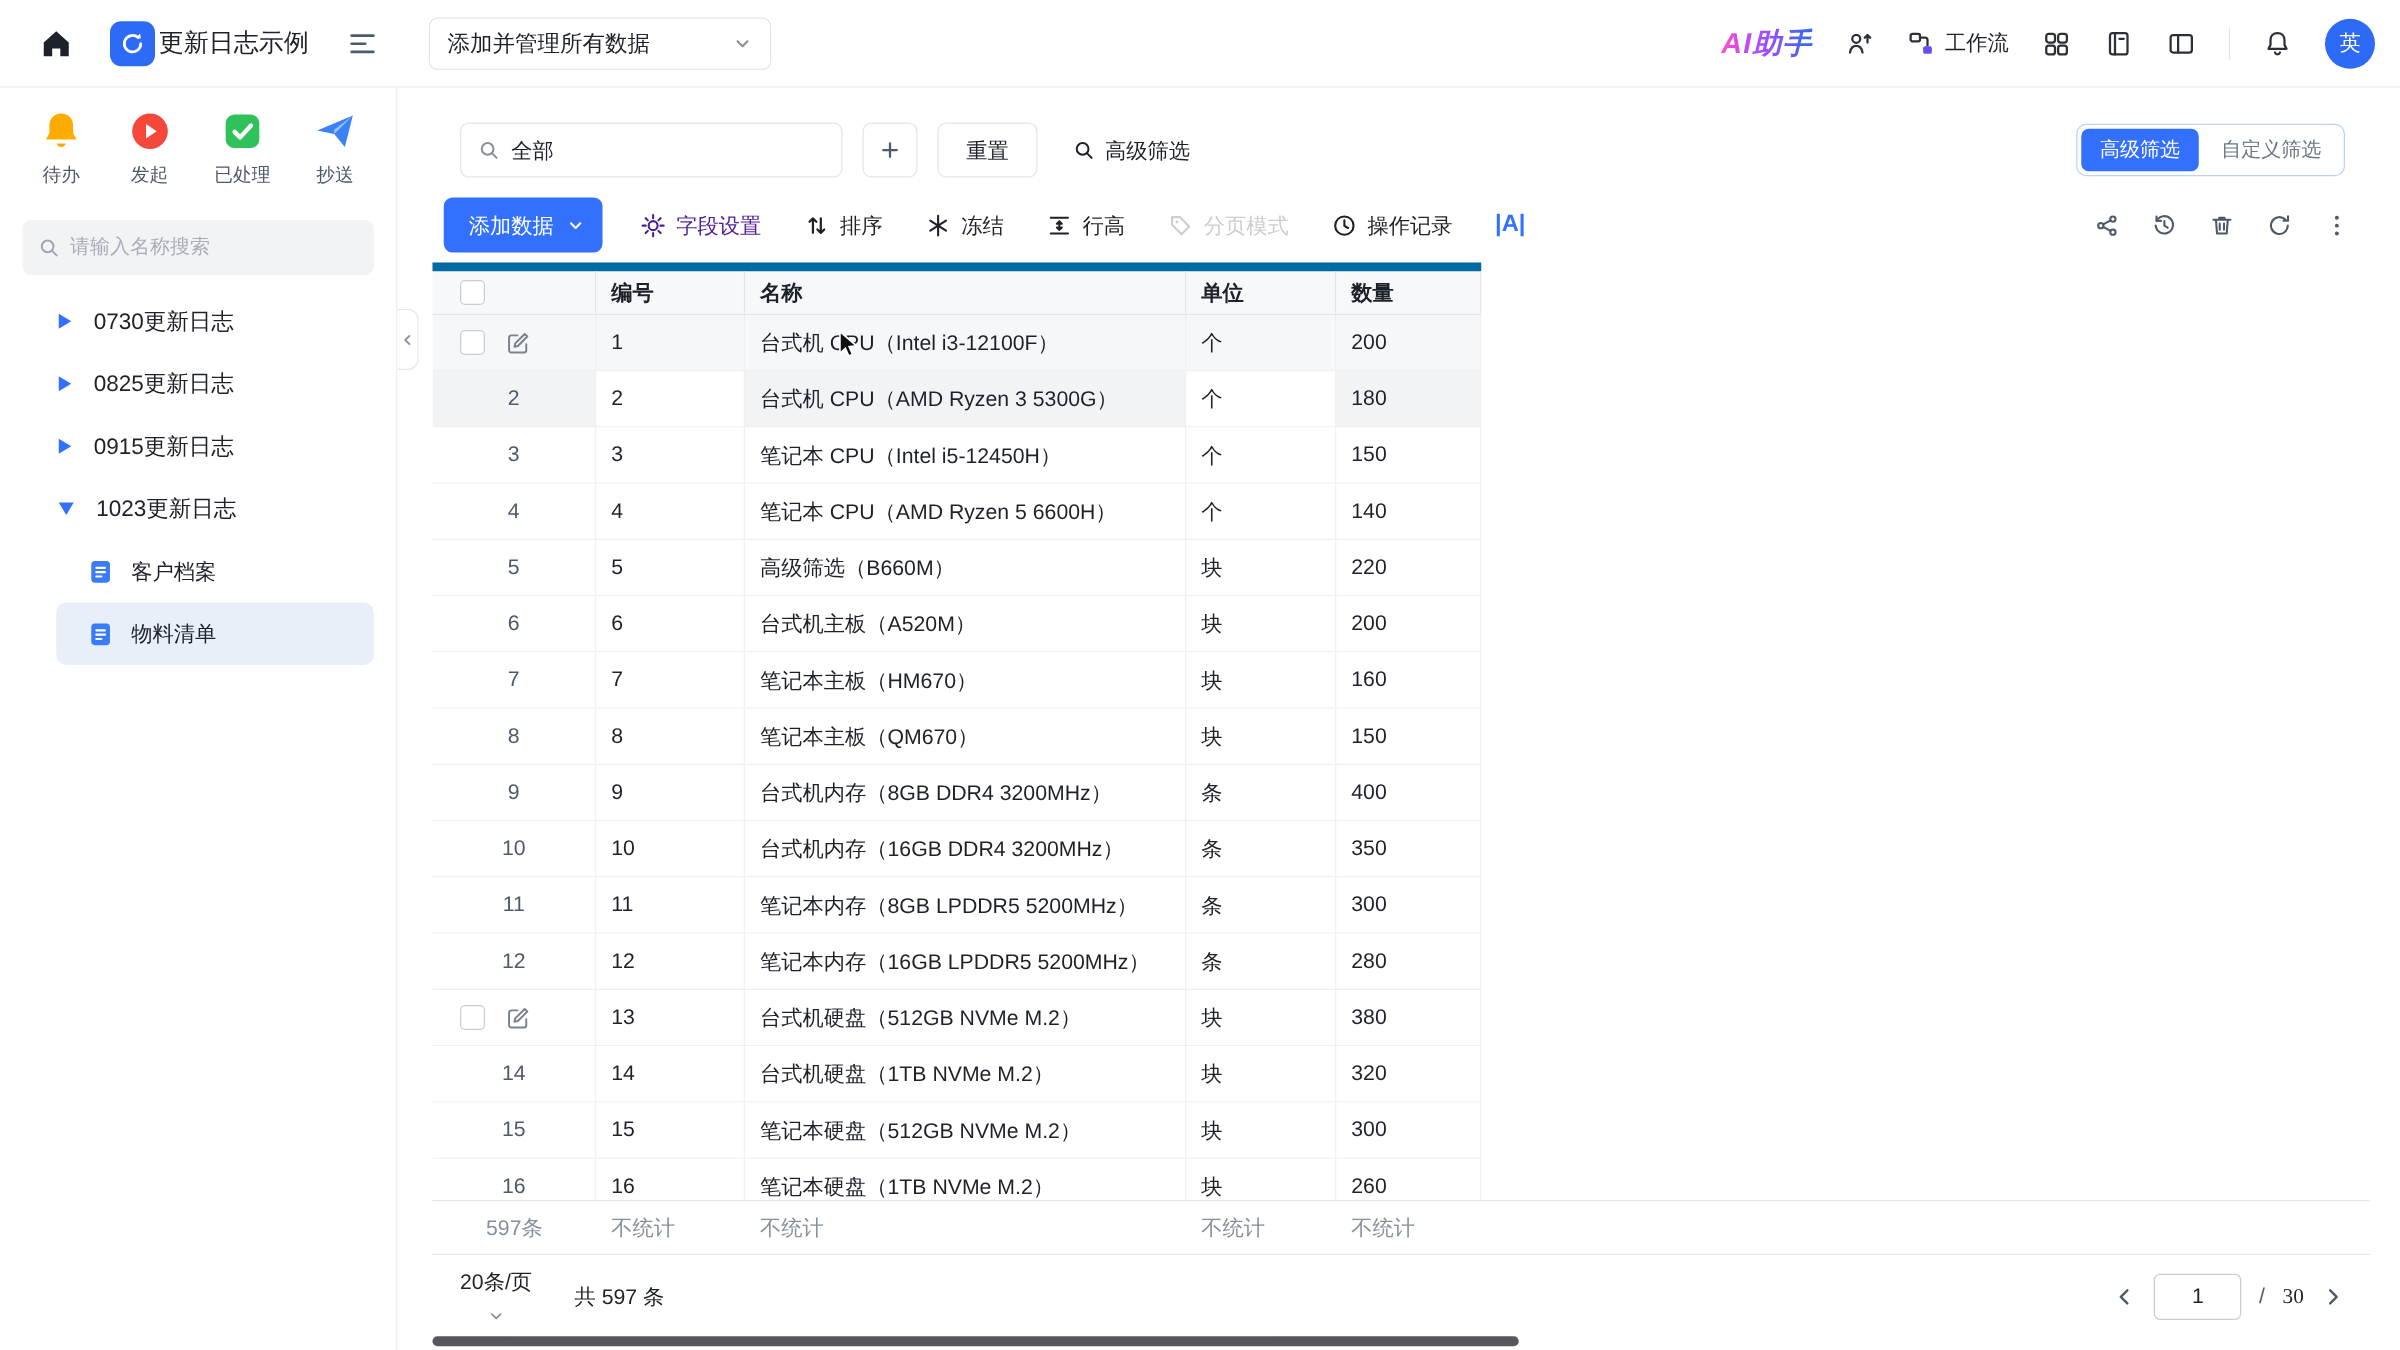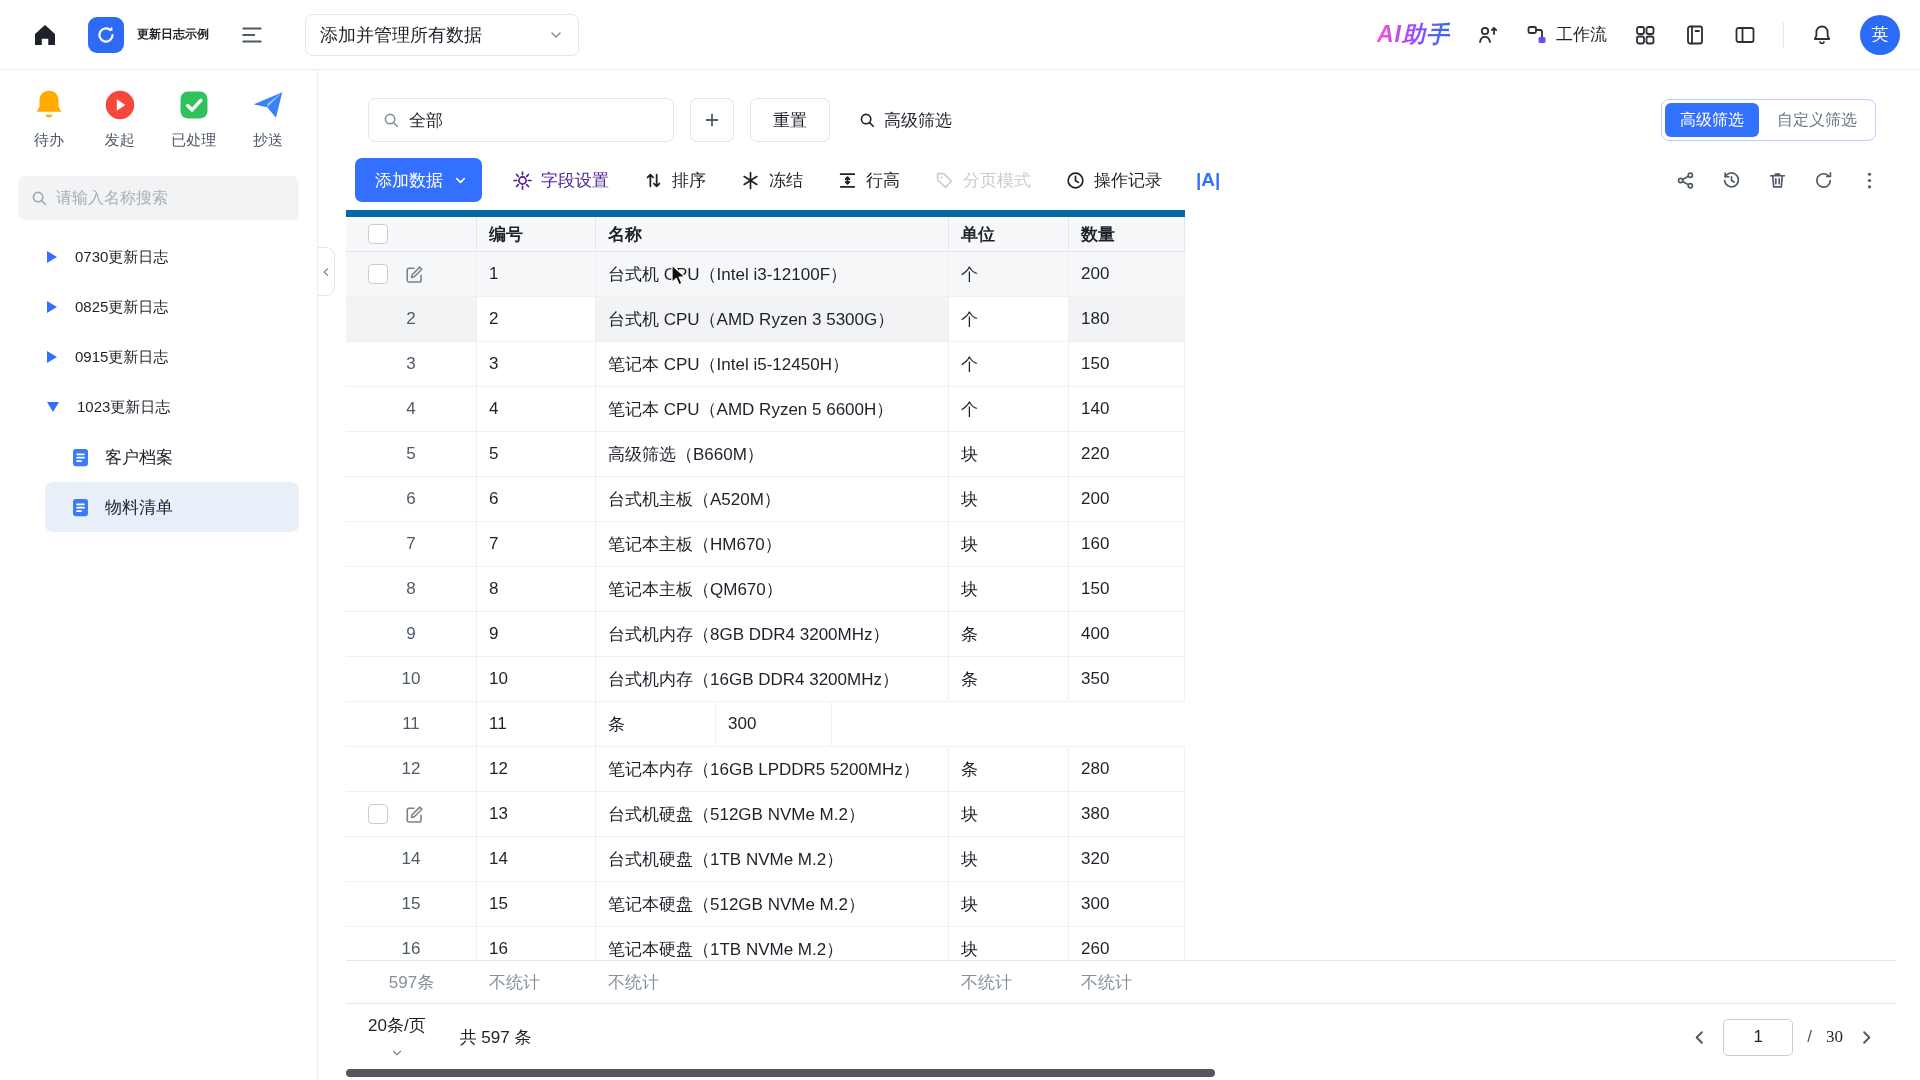--- a/index.html
+++ b/index.html
@@ -6,21 +6,21 @@
   html,body{width:1920px;height:1080px;overflow:hidden;}
   body{font-family:"Liberation Sans","DejaVu Sans",sans-serif;color:#1d2129;background:#fff;}
   svg{display:block;}
   .app{position:relative;width:1920px;height:1080px;background:#fff;overflow:hidden;}
   .spacer{flex:1;}
 
   
   .topbar{position:absolute;left:0;top:0;width:1920px;height:70px;background:#fff;border-bottom:1px solid #ebedf0;display:flex;align-items:center;z-index:5;}
   .tb-home{margin-left:30px;width:30px;height:30px;cursor:pointer;}
   .tb-logo{margin-left:28px;width:36px;height:36px;border-radius:9px;background:#2d6af5;display:flex;align-items:center;justify-content:center;}
-  .tb-title{margin-left:13px;font-size:12px;font-weight:700;}
+  .tb-title{margin-left:3px;font-size:20px;font-weight:400;}
   .tb-menu{margin-left:30px;width:26px;height:26px;color:#4e5969;}
   .view-select{margin-left:40px;width:274px;height:42px;border:1px solid #e5e6eb;border-radius:7px;display:flex;align-items:center;padding:0 14px;font-size:18px;cursor:pointer;}
   .view-select .chev{margin-left:auto;color:#86909c;}
   .tb-right{margin-left:auto;display:flex;align-items:center;gap:26px;padding-right:20px;}
   .ai-logo{font-size:23px;font-weight:800;font-style:italic;letter-spacing:1px;background:linear-gradient(90deg,#ff4ecd 0%,#a44bff 45%,#2e6bf0 100%);-webkit-background-clip:text;background-clip:text;-webkit-text-fill-color:transparent;cursor:pointer;}
   .tbi{width:24px;height:24px;color:#2b2f36;cursor:pointer;}
   .wf{display:flex;align-items:center;gap:8px;font-size:17px;cursor:pointer;}
   .tb-div{width:1px;height:26px;background:#e5e6eb;}
   .avatar{width:40px;height:40px;border-radius:50%;background:#2d6af5;color:#fff;font-size:17px;display:flex;align-items:center;justify-content:center;cursor:pointer;}
 
@@ -29,21 +29,21 @@
   .quick{display:flex;justify-content:space-between;padding:16px 30px 0;}
   .qa{display:flex;flex-direction:column;align-items:center;gap:7px;cursor:pointer;}
   .qa svg{width:38px;height:38px;}
   .qa span{font-size:15px;color:#4e5969;}
   .side-search{margin:26px 18px 0;height:44px;background:#f2f3f5;border-radius:7px;display:flex;align-items:center;padding:0 12px;gap:8px;}
   .side-search svg{color:#a0a6b1;}
   .side-search input{flex:1;border:none;outline:none;background:transparent;font-size:16px;color:#1d2129;font-family:inherit;}
   .side-search input::placeholder{color:#a9aeb8;}
   .tree{margin-top:12px;}
   .tree-item{height:50px;display:flex;align-items:center;padding-left:47px;cursor:pointer;}
-  .tree-item .tlabel{margin-left:18px;font-size:15px;}
+  .tree-item .tlabel{margin-left:18px;font-size:18px;}
   .tri{width:0;height:0;}
   .tri.right{border-left:10px solid #3370ff;border-top:6px solid transparent;border-bottom:6px solid transparent;}
   .tri.down{border-top:10px solid #3370ff;border-left:6px solid transparent;border-right:6px solid transparent;}
   .tree-child{height:50px;display:flex;align-items:center;margin:0 18px 0 45px;padding-left:24px;border-radius:8px;cursor:pointer;}
   .tree-child .doc{width:23px;height:23px;}
   .tree-child .tlabel{margin-left:13px;font-size:17px;}
   .tree-child.sel{background:#e9eff9;}
 
   
   .main{position:absolute;left:318px;top:70px;width:1602px;bottom:0;background:#fff;}
@@ -451,20 +451,21 @@
           <div class="td c1">10</div>
           <div class="td c2">台式机内存（16GB DDR4 3200MHz）</div>
           <div class="td c3">条</div>
           <div class="td c4">350</div>
         </div>
         <div class="trow">
           <div class="td c0">
             <span class="idx">11</span>
           </div>
           <div class="td c1">11</div>
+          <div class="td c2">笔记本内存（8GB LPDDR5 5200MHz）</div>
           <div class="td c3">条</div>
           <div class="td c4">300</div>
         </div>
         <div class="trow">
           <div class="td c0">
             <span class="idx">12</span>
           </div>
           <div class="td c1">12</div>
           <div class="td c2">笔记本内存（16GB LPDDR5 5200MHz）</div>
           <div class="td c3">条</div>

